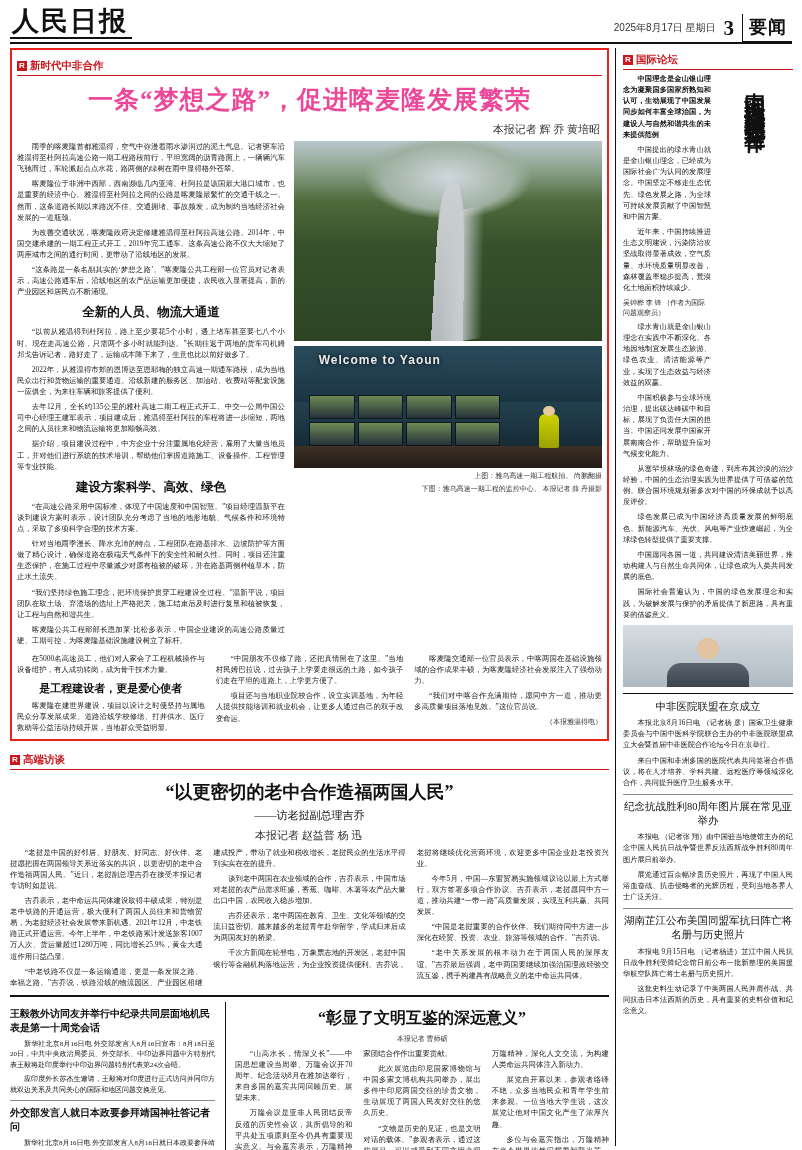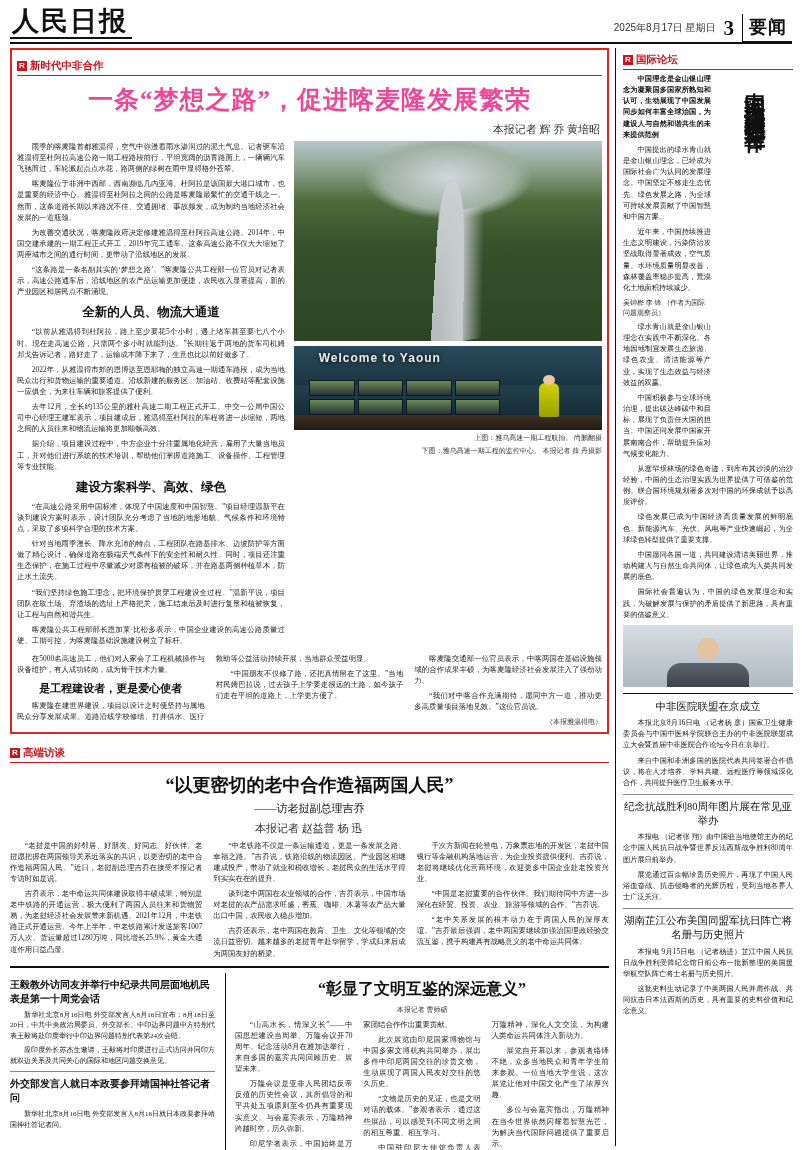--- a/index.html
+++ b/index.html
@@ -70,21 +70,21 @@
     background:linear-gradient(#cdd2d4,#b4babb);
     transform:perspective(120px) rotateX(12deg) skewX(-2deg);
     border-radius:40% 40% 0 0;
   }
   .ph-road:after{
     content:"";position:absolute;left:30%;top:35%;width:46%;height:65%;
     background:linear-gradient(100deg,rgba(205,210,212,0) 40%,rgba(200,205,208,.95) 52%,rgba(205,210,212,0) 66%);
     transform:rotate(-9deg);
   }
   .ph-office{
-    height:84px;position:relative;overflow:hidden;
+    height:122px;position:relative;overflow:hidden;
     background:linear-gradient(#1d2d3a 0%, #24414f 45%, #10212b 100%);
   }
   .ph-office .wall{position:absolute;left:0;top:0;width:100%;height:46%;background:linear-gradient(#2a4b5c,#1b3442);}
   .ph-office .welcome{
     position:absolute;left:8%;top:6%;color:#eaeaea;font-size:12px;font-weight:bold;
     font-family:"Liberation Sans",sans-serif;letter-spacing:1px;text-shadow:0 0 5px #000;
   }
   .ph-office .screens{position:absolute;left:5%;top:40%;width:62%;height:42%;display:grid;grid-template-columns:repeat(4,1fr);gap:3px;}
   .ph-office .screens i{display:block;background:linear-gradient(#6e8a55,#26323a);border:1px solid #0d171d;}
   .ph-office .desk{position:absolute;left:0;bottom:0;width:100%;height:18%;background:linear-gradient(#3d3027,#241c16);}
@@ -196,20 +196,21 @@
             <div class="cap cap-r">上图：雅乌高速一期工程航拍。 尚鹏翻摄</div>
             <div class="cap cap-r">下图：雅乌高速一期工程的监控中心。 本报记者 薛 丹摄影</div>
           </div>
         </div>
 
         <div class="cols3" style="margin-top:3px;">
           <p class="p">在5000名高速员工，他们对人家会了工程机械操作与设备维护，有人成功转岗，成为骨干技术力量。</p>
           <div class="sub-sm">是工程建设者，更是爱心使者</div>
           <p class="p">喀麦隆在建世界建设，项目以设计之时便坚持与属地民众分享发展成果。道路沿线学校修缮、打井供水、医疗救助等公益活动持续开展，当地群众受益明显。</p>
           <p class="p">“中国朋友不仅修了路，还把真情留在了这里。”当地村民姆巴拉说，过去孩子上学要走很远的土路，如今孩子们走在平坦的道路上，上学更方便了。</p>
+          <p class="p">项目还与当地职业院校合作，设立实训基地，为年轻人提供技能培训和就业机会，让更多人通过自己的双手改变命运。</p>
           <p class="p">喀麦隆交通部一位官员表示，中喀两国在基础设施领域的合作成果丰硕，为喀麦隆经济社会发展注入了强劲动力。</p>
           <p class="p">“我们对中喀合作充满期待，愿同中方一道，推动更多高质量项目落地见效。”这位官员说。</p>
           <div class="end">（本报雅温得电）</div>
         </div>
       </div>
 
       <div style="margin-top:7px;">
         <div class="flag-row">
           <span class="flag">
             <span class="sq">R</span>
@@ -222,20 +223,21 @@
             <div class="q-head">“以更密切的老中合作造福两国人民”</div>
             <div class="q-sub">——访老挝副总理吉乔</div>
             <div class="byline" style="text-align:center;">本报记者 赵益普 杨 迅</div>
             <div class="cols3">
               <p class="p">“老挝是中国的好邻居、好朋友、好同志、好伙伴。老挝愿把握在两国领导关系近落实的共识，以更密切的老中合作造福两国人民。”近日，老挝副总理吉乔在接受本报记者专访时如是说。</p>
               <p class="p">吉乔表示，老中命运共同体建设取得丰硕成果，特别是老中铁路的开通运营，极大便利了两国人员往来和货物贸易，为老挝经济社会发展带来新机遇。2021年12月，中老铁路正式开通运营。今年上半年，中老铁路累计发送旅客1007万人次、货运量超过1280万吨，同比增长25.9%，黄金大通道作用日益凸显。</p>
               <p class="p">“中老铁路不仅是一条运输通道，更是一条发展之路、幸福之路。”吉乔说，铁路沿线的物流园区、产业园区相继建成投产，带动了就业和税收增长，老挝民众的生活水平得到实实在在的提升。</p>
               <p class="p">谈到老中两国在农业领域的合作，吉乔表示，中国市场对老挝的农产品需求旺盛，香蕉、咖啡、木薯等农产品大量出口中国，农民收入稳步增加。</p>
               <p class="p">吉乔还表示，老中两国在教育、卫生、文化等领域的交流日益密切。越来越多的老挝青年赴华留学，学成归来后成为两国友好的桥梁。</p>
               <p class="p">千次方新闻在轮登电，万象票志地的开发区，老挝中国银行等金融机构落地运营，为企业投资提供便利。吉乔说，老挝将继续优化营商环境，欢迎更多中国企业赴老投资兴业。</p>
+              <p class="p">今年5月，中国—东盟贸易实施领域议论以最上方式举行，双方签署多项合作协议。吉乔表示，老挝愿同中方一道，推动共建“一带一路”高质量发展，实现互利共赢、共同发展。</p>
               <p class="p">“中国是老挝重要的合作伙伴。我们期待同中方进一步深化在经贸、投资、农业、旅游等领域的合作。”吉乔说。</p>
               <p class="p">“老中关系发展的根本动力在于两国人民的深厚友谊。”吉乔最后强调，老中两国要继续加强治国理政经验交流互鉴，携手构建具有战略意义的老中命运共同体。</p>
             </div>
           </div>
         </div>
       </div>
 
       <div class="divider-d"></div>
 
       <div style="display:flex;gap:10px;">

